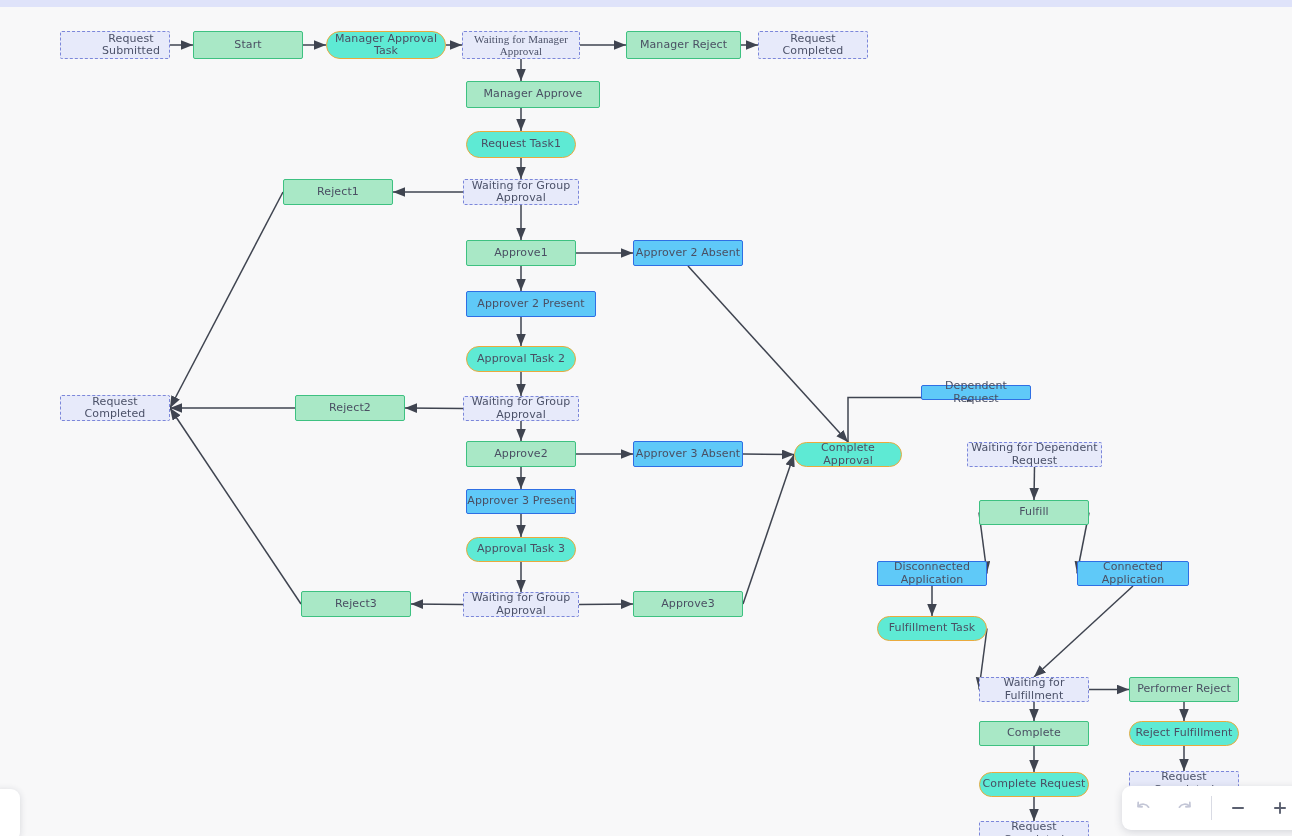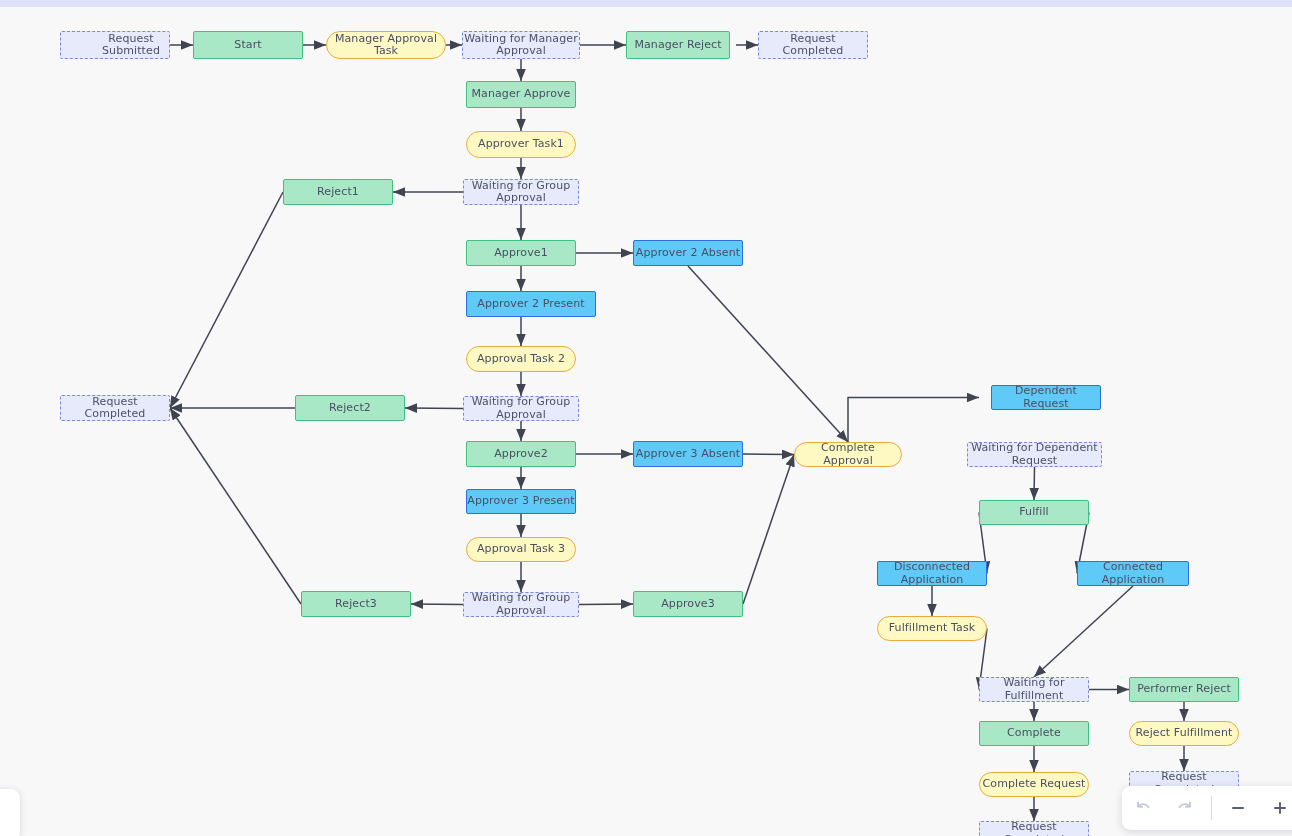--- a/index.html
+++ b/index.html
@@ -21,21 +21,21 @@
 
   .node{
     position:absolute;box-sizing:border-box;
     display:flex;align-items:center;justify-content:center;
     font-size:11px;color:#4a4f63;text-align:center;
     line-height:1.1;letter-spacing:.1px;
     cursor:pointer;user-select:none;
   }
   .n-green{background:#a9e8c6;border:1.6px solid #3ec181;border-radius:2px;}
   .n-blue{background:#5fc9f8;border:1.6px solid #2f6fe4;border-radius:2px;}
-  .n-orange{background:#fef9c3;border:1.6px solid #eaaa3d;border-radius:999px;}
+  .n-orange{background:#5eead4;border:1.6px solid #eaaa3d;border-radius:999px;}
   .n-wait{background:#e7eafa;border:1.5px dashed #7c87da;border-radius:2px;color:#4b5168;}
 
   #bottom-left-panel{
     position:absolute;left:-12px;top:789px;width:32px;height:52px;
     background:#ffffff;border-radius:9px;
     box-shadow:0 1px 7px rgba(40,45,70,.16);
   }
   #toolbar{
     position:absolute;left:1122px;top:786px;width:186px;height:44px;
     background:#ffffff;border-radius:9px;
@@ -108,34 +108,34 @@
   <div id="node-layer">
       <div class="node n-wait" style="left: 60px; top: 24px; width: 110px; height: 28px; padding-left: 32px;">
         <span>Request Submitted</span>
       </div>
       <div class="node n-green" style="left: 193px; top: 24px; width: 110px; height: 28px;">
         <span>Start</span>
       </div>
       <div class="node n-orange" style="left: 326px; top: 24px; width: 120px; height: 28px;">
         <span>Manager Approval Task</span>
       </div>
-      <div class="node n-wait" style="left: 462px; top: 24px; width: 118px; height: 28px;">
+      <div class="node n-wait" style="left: 462px; top: 24px; width: 118px; height: 28px; font-family: Liberation Serif, serif;">
         <span>Waiting for Manager Approval</span>
       </div>
-      <div class="node n-green" style="left: 626px; top: 24px; width: 104px; height: 28px;">
+      <div class="node n-green" style="left: 626px; top: 24px; width: 115px; height: 28px;">
         <span>Manager Reject</span>
       </div>
       <div class="node n-wait" style="left: 758px; top: 24px; width: 110px; height: 28px;">
         <span>Request Completed</span>
       </div>
-      <div class="node n-green" style="left: 466px; top: 74px; width: 110px; height: 27px;">
+      <div class="node n-green" style="left: 466px; top: 74px; width: 134px; height: 27px;">
         <span>Manager Approve</span>
       </div>
       <div class="node n-orange" style="left: 466px; top: 124px; width: 110px; height: 27px;">
-        <span>Approver Task1</span>
+        <span>Request Task1</span>
       </div>
       <div class="node n-wait" style="left: 463px; top: 172px; width: 116px; height: 26px;">
         <span>Waiting for Group Approval</span>
       </div>
       <div class="node n-green" style="left: 283px; top: 172px; width: 110px; height: 26px;">
         <span>Reject1</span>
       </div>
       <div class="node n-green" style="left: 466px; top: 233px; width: 110px; height: 26px;">
         <span>Approve1</span>
       </div>
@@ -174,21 +174,21 @@
       </div>
       <div class="node n-wait" style="left: 463px; top: 585px; width: 116px; height: 25px;">
         <span>Waiting for Group Approval</span>
       </div>
       <div class="node n-green" style="left: 301px; top: 584px; width: 110px; height: 26px;">
         <span>Reject3</span>
       </div>
       <div class="node n-green" style="left: 633px; top: 584px; width: 110px; height: 26px;">
         <span>Approve3</span>
       </div>
-      <div class="node n-blue" style="left: 991px; top: 378px; width: 110px; height: 25px;">
+      <div class="node n-blue" style="left: 921px; top: 378px; width: 110px; height: 15px;">
         <span>Dependent Request</span>
       </div>
       <div class="node n-wait" style="left: 967px; top: 435px; width: 135px; height: 25px;">
         <span>Waiting for Dependent Request</span>
       </div>
       <div class="node n-green" style="left: 979px; top: 493px; width: 110px; height: 25px;">
         <span>Fulfill</span>
       </div>
       <div class="node n-blue" style="left: 877px; top: 554px; width: 110px; height: 25px;">
         <span>Disconnected Application</span>

